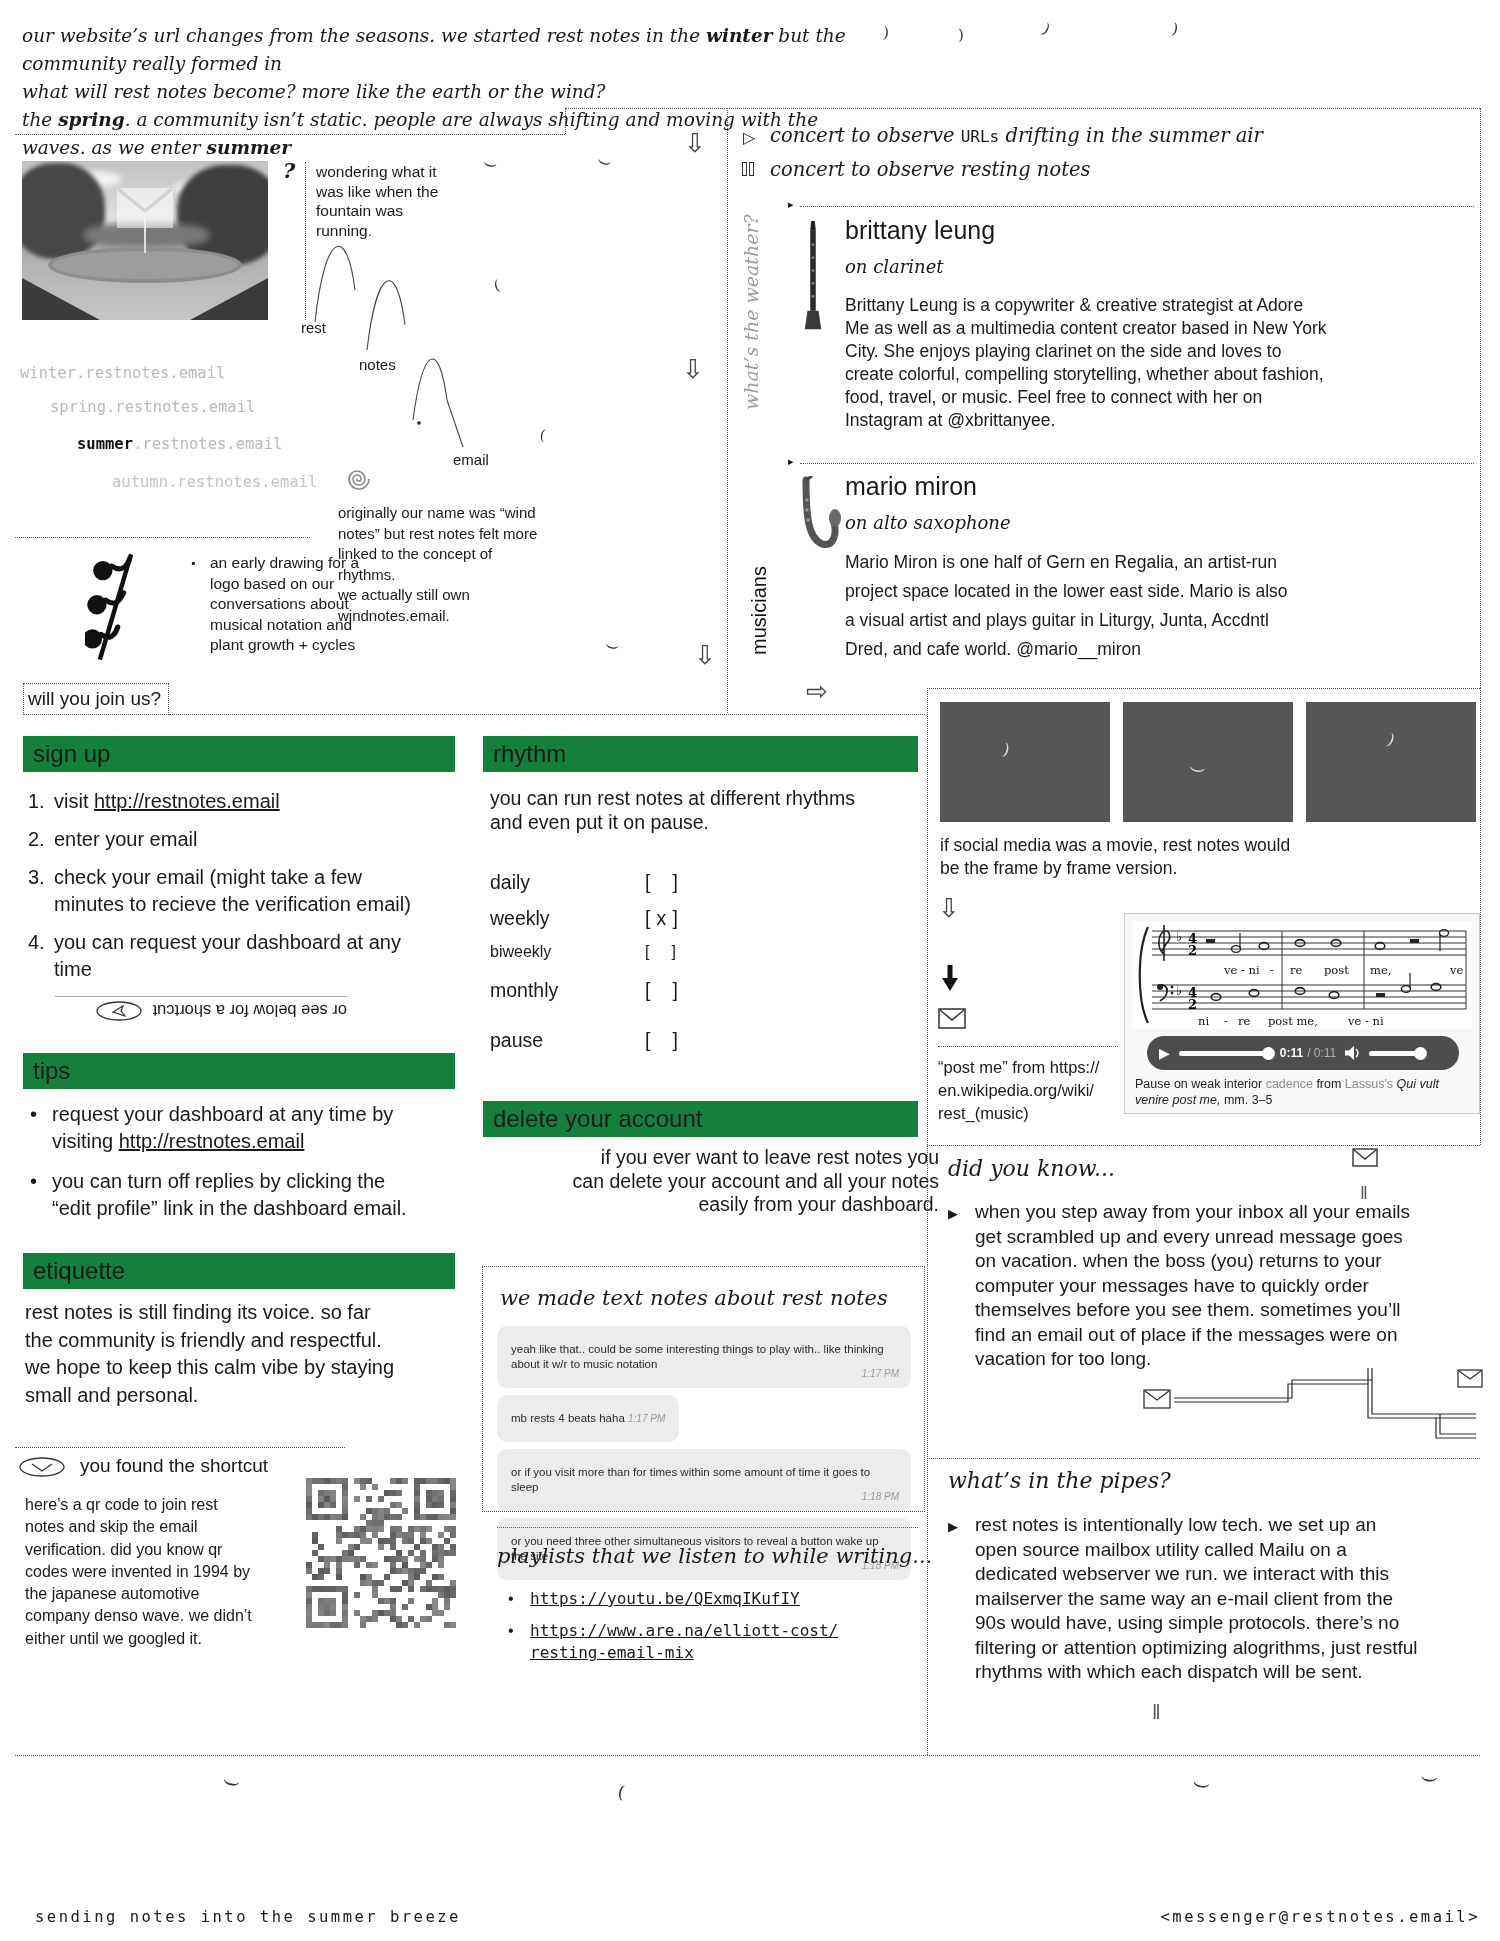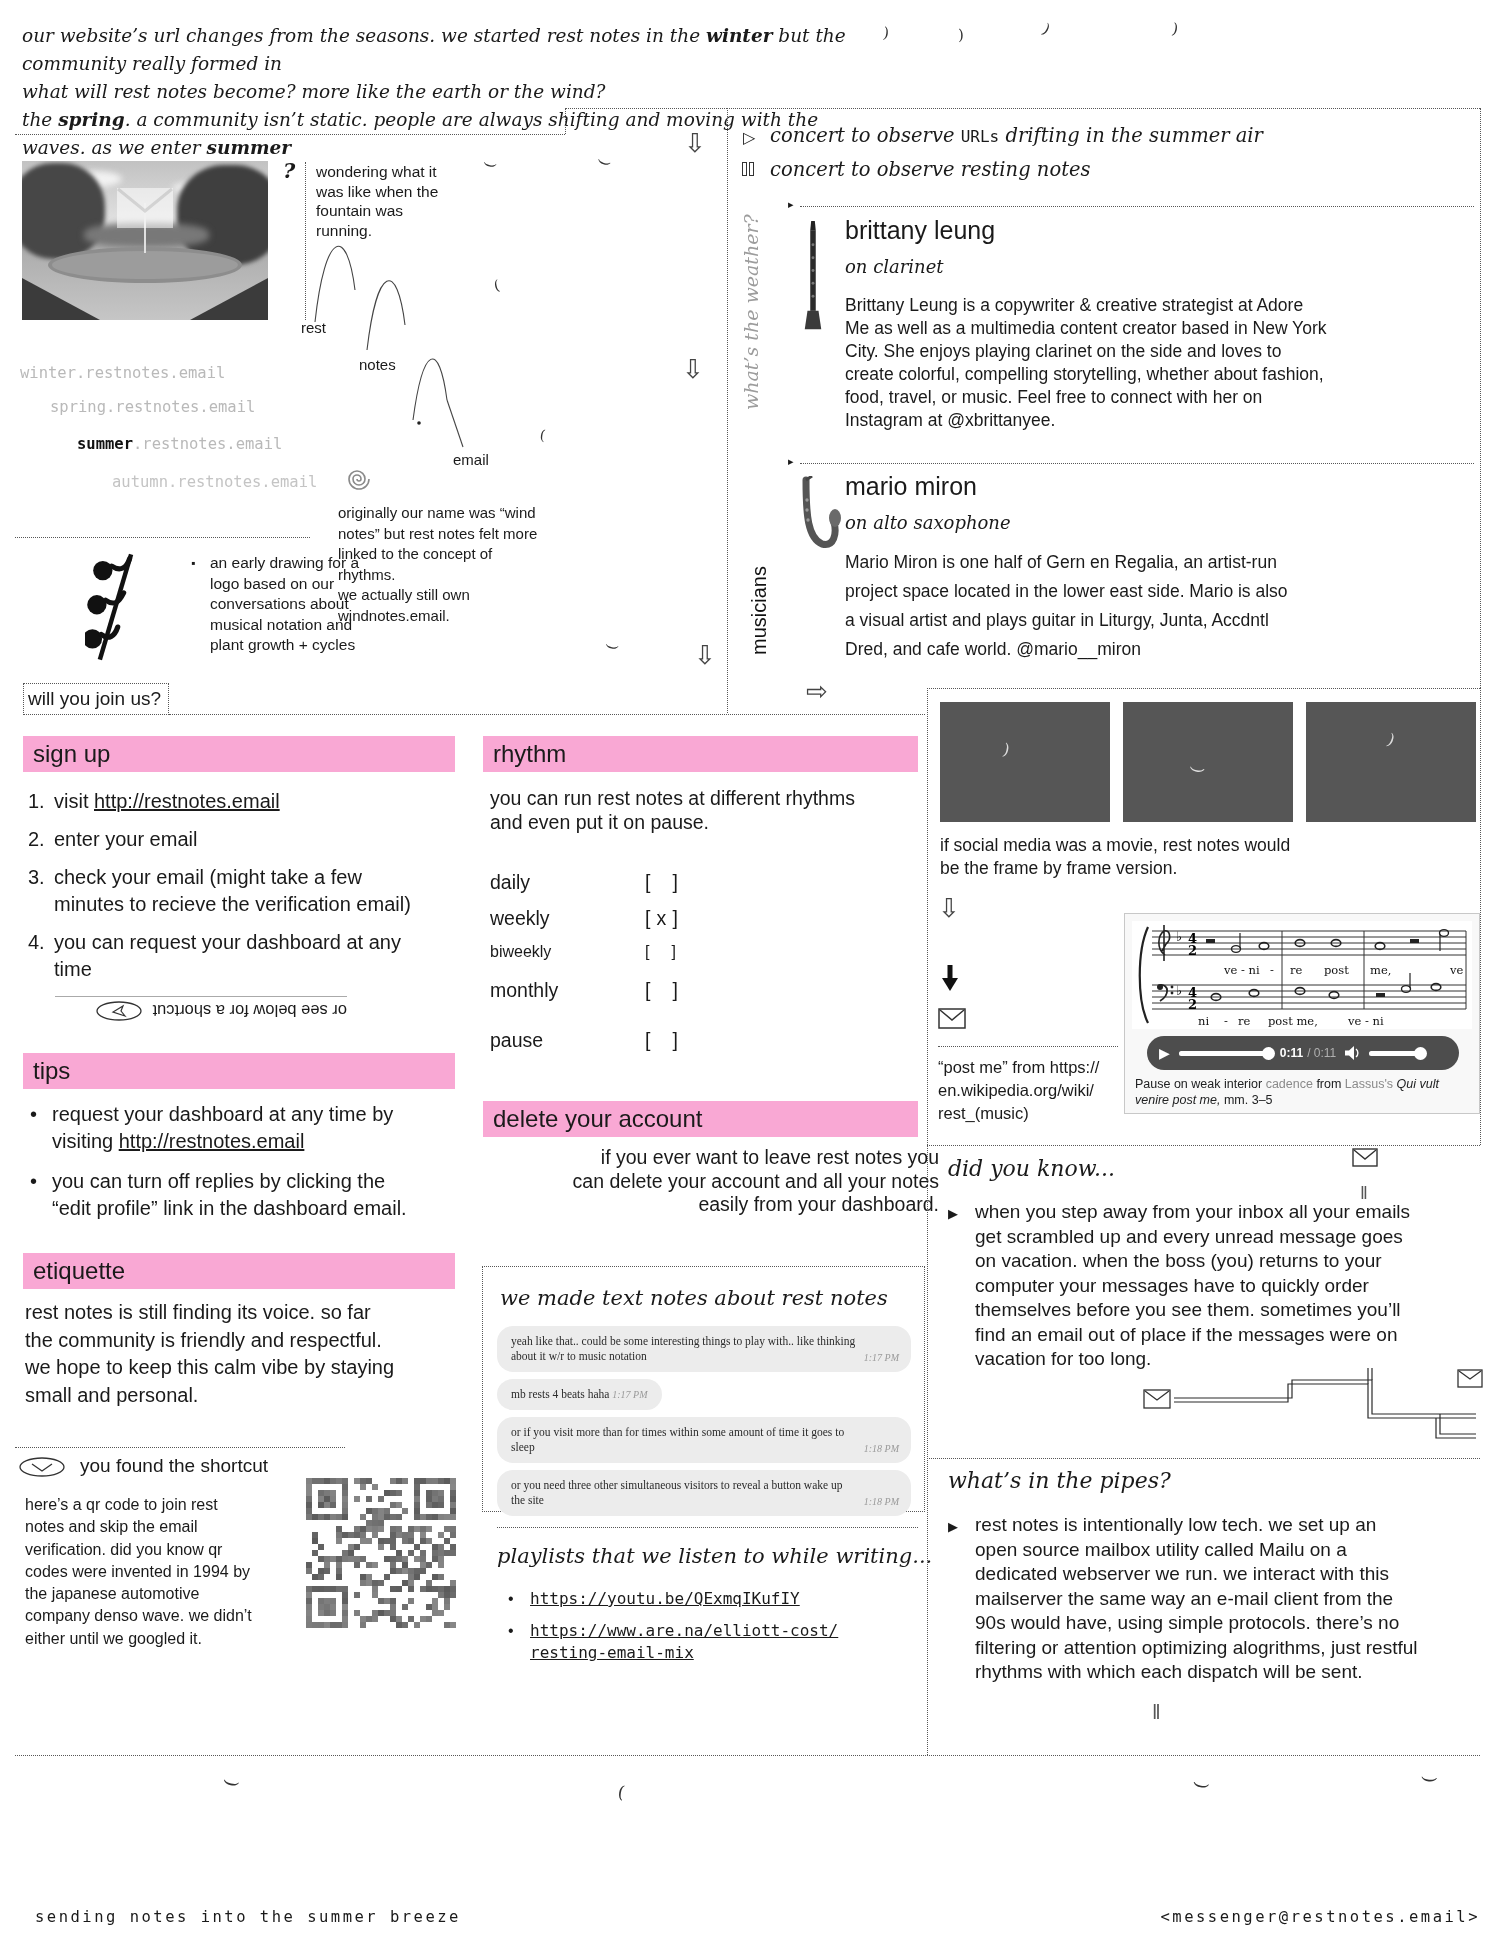--- a/index.html
+++ b/index.html
@@ -1,27 +1,27 @@
 <!DOCTYPE html>
 <html><head>
 <meta charset="utf-8">
 <style>
   html,body{margin:0;padding:0;background:#fff;color:#1a1a1a;font-family:"Liberation Sans",sans-serif;}
   #page{position:relative;width:1500px;height:1941px;background:#fff;overflow:hidden;}
   .abs{position:absolute;}
   .dh{position:absolute;border-top:1px dotted #575757;height:0;}
   .dv{position:absolute;border-left:1px dotted #575757;width:0;}
-  .bar{position:absolute;background:#f9a8d4;height:36px;box-sizing:border-box;font-size:24px;padding:4px 0 0 10px;color:#1a1a1a;}
+  .bar{position:absolute;background:#15803d;height:36px;box-sizing:border-box;font-size:24px;padding:4px 0 0 10px;color:#1a1a1a;}
   .si{font-family:"DejaVu Serif",serif;font-style:italic;}
   .mono{font-family:"DejaVu Sans Mono",monospace;}
   .pl{white-space:pre-line;}
   .vert{writing-mode:vertical-rl;transform:rotate(180deg);}
   a{color:#1a1a1a;}
   .curl{position:absolute;font-family:"DejaVu Serif",serif;line-height:1;}
-  .bubble{background:#ececec;border-radius:16px;padding:8px 14px;margin-bottom:7px;font-size:11.5px;line-height:15px;color:#2b2b2b;position:relative;font-family:Liberation Serif, serif;}
+  .bubble{background:#ececec;border-radius:10px;padding:16px 14px;margin-bottom:7px;font-size:11.5px;line-height:15px;color:#2b2b2b;position:relative;}
   .ts{font-size:10px;color:#9a9a9a;font-style:italic;}
   .pauseico{display:inline-block;width:5px;height:14px;border:1.4px solid #333;margin-right:2px;box-sizing:border-box;}
   ul,ol{margin:0;padding:0;list-style:none;}
 </style>
 </head>
 <body>
 
 <div id="page">
 
   <div class="abs si" style="left:22px;top:22px;width:830px;font-size:18.5px;line-height:28px;">

